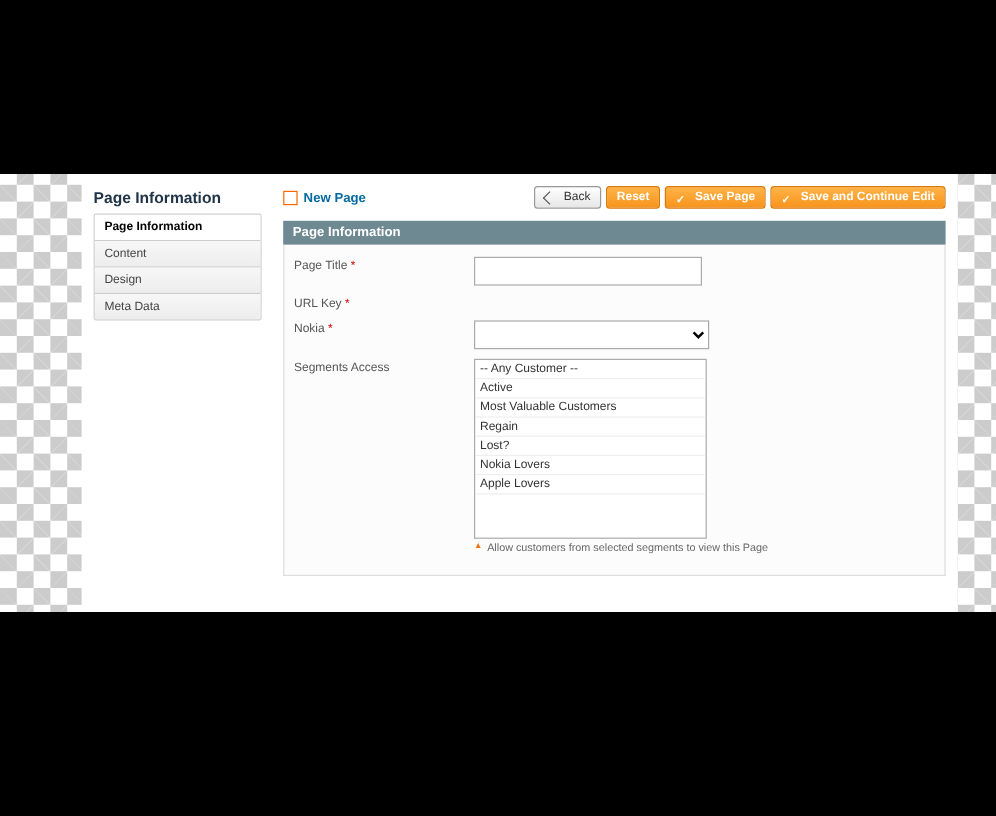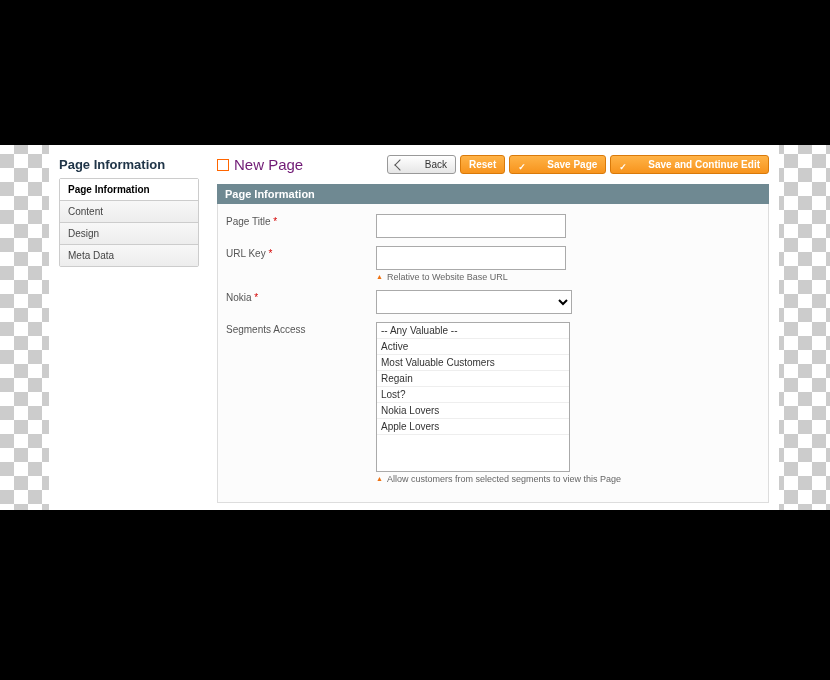--- a/index.html
+++ b/index.html
@@ -28,21 +28,21 @@
   background: #000;
 }
 .black-bottom {
   position: absolute;
   bottom: 0; left: 0; right: 0;
   height: 170px;
   background: #000;
 }
 .canvas {
   position: absolute;
-  left: 49px;
+  left: 68px;
   top: 145px;
   width: 730px;
   height: 365px;
   background: #fff;
   display: flex;
 }
 .sidebar {
   width: 160px;
   padding: 12px 10px 10px 10px;
 }
@@ -85,34 +85,34 @@
   align-items: center;
   gap: 5px;
   flex: 1;
 }
 .header-icon {
   width: 12px; height: 12px;
   border: 1px solid #f60;
   display: inline-block;
 }
 .header-title {
-  color: #701a75;
-  font-size: 15px;
-  font-weight: normal;
+  color: #0369a1;
+  font-size: 11px;
+  font-weight: bold;
 }
 .buttons { display: flex; gap: 4px; }
 .btn {
   border: 1px solid #999;
   border-radius: 3px;
   padding: 3px 8px;
   font-size: 10px;
   cursor: pointer;
   display: flex;
   align-items: center;
-  gap: 21px;
+  gap: 8px;
   white-space: nowrap;
 }
 .btn-back {
   background: linear-gradient(#fff, #e6e6e6);
   color: #333;
 }
 .btn-orange {
   background: linear-gradient(#ffb347, #f7941d);
   border-color: #d97a0a;
   color: #fff;
@@ -253,44 +253,38 @@
           </div>
           <div class="field-input">
             <input type="text" value="" style="">
           </div>
         </div>
 
         <div class="field-row">
           <div class="field-label">
             <span>URL Key</span> <span class="req">*</span>
           </div>
-          <div class="field-input">
-            <input type="text" value="" style="">
-            <div class="hint">
-                <span>Relative to Website Base URL</span>
-              </div>
-          </div>
         </div>
 
         <div class="field-row">
           <div class="field-label">
             <span>Nokia</span> <span class="req">*</span>
           </div>
           <div class="field-input">
             <select>
               <option>Enabled</option>
             </select>
           </div>
         </div>
 
         <div class="field-row">
           <div class="field-label">Segments Access</div>
           <div class="field-input">
             <div class="listbox">
-              <div class="listbox-item">-- Any Valuable --</div>
+              <div class="listbox-item">-- Any Customer --</div>
               <div class="listbox-item">Active</div>
               <div class="listbox-item">Most Valuable Customers</div>
               <div class="listbox-item">Regain</div>
               <div class="listbox-item">Lost?</div>
               <div class="listbox-item">Nokia Lovers</div>
               <div class="listbox-item">Apple Lovers</div>
             </div>
             <div class="hint">
                 <span>Allow customers from selected segments to view this Page</span>
               </div>

